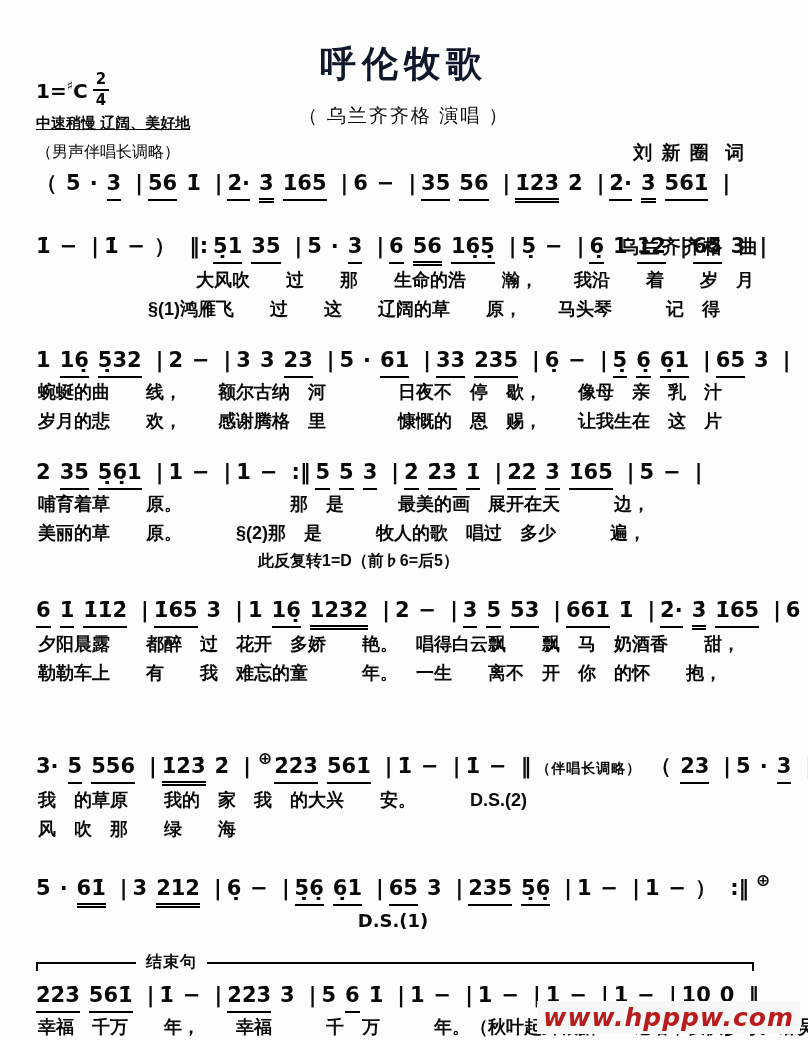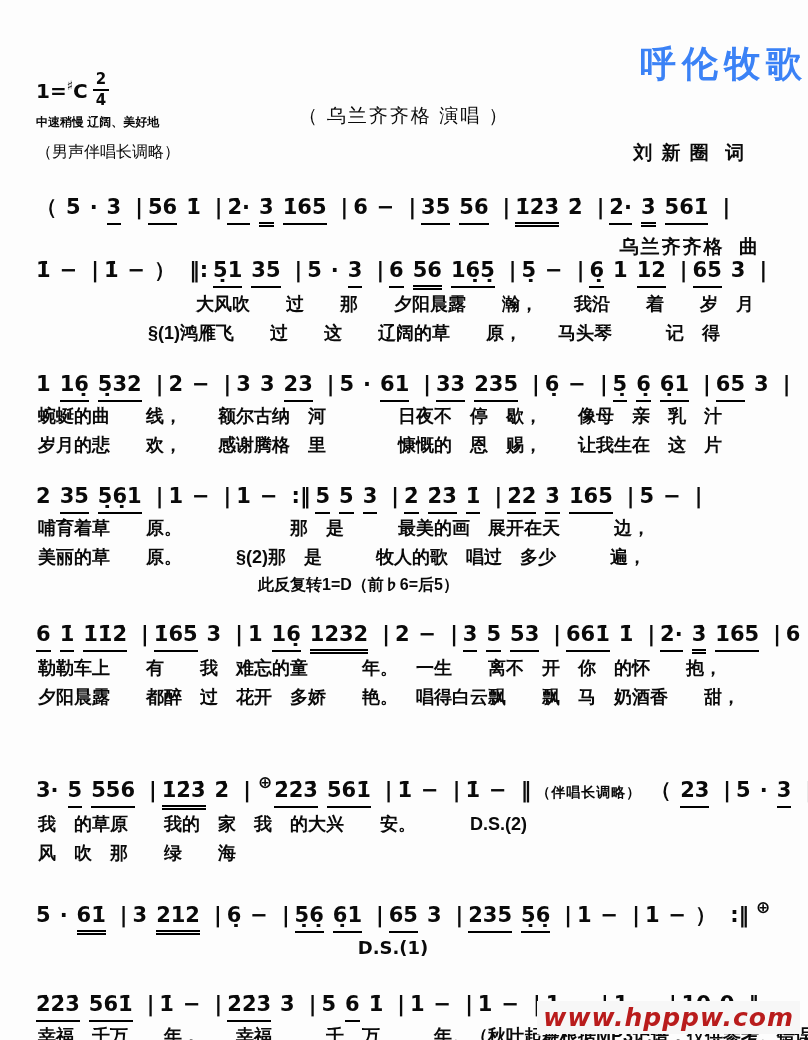--- a/index.html
+++ b/index.html
@@ -4,37 +4,37 @@
 <style>
   html,body{margin:0;padding:0;}
   body{
     width:808px;height:1040px;position:relative;overflow:hidden;
     background:#fdfdfd;color:#0a0a0a;
     font-family:"Liberation Sans",sans-serif;
   }
   
   .header{position:relative;height:168px;}
   .title{
-    margin:0;padding-top:40px;text-align:right;
-    font-size:36px;font-weight:bold;letter-spacing:6px;color:#3b82f6;
+    margin:0;padding-top:40px;text-align:center;
+    font-size:36px;font-weight:bold;letter-spacing:6px;color:#0f172a;
     font-family:"Liberation Sans",sans-serif;
   }
   .subtitle{text-align:center;font-size:19px;font-weight:normal;margin-top:14px;letter-spacing:2px;}
   .credits{position:absolute;right:48px;top:74px;text-align:center;font-size:19px;font-weight:bold;line-height:1.65;letter-spacing:2px;white-space:pre;}
   .keyblock{position:absolute;left:36px;top:76px;font-size:20px;font-weight:bold;font-family:"DejaVu Sans",sans-serif;}
   .keyblock sup{font-size:13px;}
   .meter{display:inline-block;vertical-align:middle;text-align:center;font-size:15px;font-weight:bold;line-height:1;margin-left:5px;margin-top:-4px;}
   .meter .num{display:block;border-bottom:2px solid #000;padding:0 3px 2px;}
   .meter .den{display:block;padding-top:2px;}
-  .tempo{position:absolute;left:36px;top:114px;font-size:12px;font-weight:bold;}
+  .tempo{position:absolute;left:36px;top:114px;font-size:15px;font-weight:bold;text-decoration:underline;}
   .perf{position:absolute;left:36px;top:142px;font-size:16px;font-weight:normal;}
   
   .score{padding:0 16px 0 36px;}
   .sys{margin-bottom:21px;}
-  .sys.no-lyrics{margin-bottom:28px;margin-top:24px;}
+  .sys.no-lyrics{margin-bottom:28px;}
   .notation{
     font-family:"DejaVu Sans",sans-serif;font-weight:bold;font-size:21px;
     white-space:nowrap;line-height:30px;
   }
   .tok{display:inline-block;margin-right:9px;}
   .tok.u1{border-bottom:2px solid #000;padding-bottom:1px;}
   .tok.u2{border-bottom:5px double #000;}
   .tok.bar{margin:0 5px;}
   .tok.coda{vertical-align:9px;font-size:17px;margin:0 2px;}
   .tok.small{font-size:14px;letter-spacing:1px;margin-top:44px;}
@@ -71,49 +71,52 @@
     <div class="tempo">中速稍慢 辽阔、美好地</div>
     <div class="perf">（男声伴唱长调略）</div>
   </header>
 
   <main class="score" id="score">
       <div class="sys no-lyrics">
         <div class="notation"><span class="tok">（</span><span class="tok">5</span><span class="tok">·</span><span class="tok u1">3</span><span class="tok bar">|</span><span class="tok u1">56</span><span class="tok">1̇</span><span class="tok bar">|</span><span class="tok u1">2̇·</span><span class="tok u2">3̇</span><span class="tok u1">1̇65</span><span class="tok bar">|</span><span class="tok">6</span><span class="tok">−</span><span class="tok bar">|</span><span class="tok u1">35</span><span class="tok u1">56</span><span class="tok bar">|</span><span class="tok u2">1̇2̇3̇</span><span class="tok">2̇</span><span class="tok bar">|</span><span class="tok u1">2̇·</span><span class="tok u2">3̇</span><span class="tok u1">561̇</span><span class="tok bar">|</span></div>
       </div>
       <div class="sys">
         <div class="notation"><span class="tok">1̇</span><span class="tok">−</span><span class="tok bar">|</span><span class="tok">1̇</span><span class="tok">−</span><span class="tok">）</span><span class="tok bar">‖:</span><span class="tok u1">5̣1</span><span class="tok u1">35</span><span class="tok bar">|</span><span class="tok">5</span><span class="tok">·</span><span class="tok u1">3</span><span class="tok bar">|</span><span class="tok u1">6</span><span class="tok u2">56</span><span class="tok u1">16̣5̣</span><span class="tok bar">|</span><span class="tok">5̣</span><span class="tok">−</span><span class="tok bar">|</span><span class="tok u1">6̣</span><span class="tok">1</span><span class="tok u1">12</span><span class="tok bar">|</span><span class="tok u1">65</span><span class="tok">3</span><span class="tok bar">|</span></div>
-        <div class="lyric" style="padding-left: 160px;">大风吹　　过　　那　　夕阳晨露　　瀚，　　我沿　　着　　岁　月</div>
+        <div class="lyric" style="padding-left: 160px;">大风吹　　过　　那　　生命的浩　　瀚，　　我沿　　着　　岁　月</div>
         <div class="lyric" style="padding-left: 112px;">§(1)鸿雁飞　　过　　这　　辽阔的草　　原，　　马头琴　　　记　得</div>
       </div>
       <div class="sys">
         <div class="notation"><span class="tok">1</span><span class="tok u1">16̣</span><span class="tok u1">5̣32</span><span class="tok bar">|</span><span class="tok">2</span><span class="tok">−</span><span class="tok bar">|</span><span class="tok">3</span><span class="tok">3</span><span class="tok u1">23</span><span class="tok bar">|</span><span class="tok">5</span><span class="tok">·</span><span class="tok u1">61</span><span class="tok bar">|</span><span class="tok u1">33</span><span class="tok u1">235</span><span class="tok bar">|</span><span class="tok">6̣</span><span class="tok">−</span><span class="tok bar">|</span><span class="tok u1">5̣</span><span class="tok u1">6̣</span><span class="tok u1">6̣1</span><span class="tok bar">|</span><span class="tok u1">65</span><span class="tok">3</span><span class="tok bar">|</span></div>
         <div class="lyric" style="padding-left: 2px;">蜿蜒的曲　　线，　　额尔古纳　河　　　　日夜不　停　歇，　　像母　亲　乳　汁</div>
         <div class="lyric" style="padding-left: 2px;">岁月的悲　　欢，　　感谢腾格　里　　　　慷慨的　恩　赐，　　让我生在　这　片</div>
       </div>
       <div class="sys">
         <div class="notation"><span class="tok">2</span><span class="tok u1">35</span><span class="tok u1">5̣6̣1</span><span class="tok bar">|</span><span class="tok">1</span><span class="tok">−</span><span class="tok bar">|</span><span class="tok">1</span><span class="tok">−</span><span class="tok bar">:‖</span><span class="tok u1">5</span><span class="tok u1">5</span><span class="tok u1">3</span><span class="tok bar">|</span><span class="tok u1">2̇</span><span class="tok u1">2̇3̇</span><span class="tok u1">1̇</span><span class="tok bar">|</span><span class="tok u1">2̇2̇</span><span class="tok u1">3̇</span><span class="tok u1">1̇65</span><span class="tok bar">|</span><span class="tok">5</span><span class="tok">−</span><span class="tok bar">|</span></div>
         <div class="lyric" style="padding-left: 2px;">哺育着草　　原。　　　　　　那　是　　　最美的画　展开在天　　　边，</div>
         <div class="lyric" style="padding-left: 2px;">美丽的草　　原。　　　§(2)那　是　　　牧人的歌　唱过　多少　　　遍，</div>
         <div class="footnote" style="padding-left: 222px;">此反复转1=D（前♭6=后5）</div>
       </div>
       <div class="sys">
         <div class="notation"><span class="tok u1">6</span><span class="tok u1">1̇</span><span class="tok u1">1̇1̇2̇</span><span class="tok bar">|</span><span class="tok u1">1̇65</span><span class="tok">3</span><span class="tok bar">|</span><span class="tok">1</span><span class="tok u1">16̣</span><span class="tok u2">1232</span><span class="tok bar">|</span><span class="tok">2</span><span class="tok">−</span><span class="tok bar">|</span><span class="tok u1">3</span><span class="tok u1">5</span><span class="tok u1">53</span><span class="tok bar">|</span><span class="tok u1">661̇</span><span class="tok">1̇</span><span class="tok bar">|</span><span class="tok u1">2̇·</span><span class="tok u2">3̇</span><span class="tok u1">1̇65</span><span class="tok bar">|</span><span class="tok">6</span></div>
+        <div class="lyric" style="padding-left: 2px;">夕阳晨露　　都醉　过　花开　多娇　　艳。　唱得白云飘　　飘　马　奶酒香　　甜，</div>
         <div class="lyric" style="padding-left: 2px;">勒勒车上　　有　　我　难忘的童　　　年。　一生　　离不　开　你　的怀　　抱，</div>
-        <div class="lyric" style="padding-left: 2px;">夕阳晨露　　都醉　过　花开　多娇　　艳。　唱得白云飘　　飘　马　奶酒香　　甜，</div>
       </div>
       <div class="sys">
         <div class="notation"><span class="tok">3·</span><span class="tok u1">5</span><span class="tok u1">556</span><span class="tok bar">|</span><span class="tok u2">1̇2̇3̇</span><span class="tok">2̇</span><span class="tok bar">|</span><span class="tok coda">⊕</span><span class="tok u1">2̇2̇3̇</span><span class="tok u1">561̇</span><span class="tok bar">|</span><span class="tok">1̇</span><span class="tok">−</span><span class="tok bar">|</span><span class="tok">1̇</span><span class="tok">−</span><span class="tok bar">‖</span><span class="tok small">（伴唱长调略）</span><span class="tok">（</span><span class="tok u1">23</span><span class="tok bar">|</span><span class="tok">5</span><span class="tok">·</span><span class="tok u1">3</span><span class="tok bar">|</span></div>
         <div class="lyric" style="padding-left: 2px;">我　的草原　　我的　家　我　的大兴　　安。　　　D.S.(2)</div>
         <div class="lyric" style="padding-left: 2px;">风　吹　那　　绿　　海</div>
       </div>
       <div class="sys no-lyrics">
         <div class="notation"><span class="tok">5</span><span class="tok">·</span><span class="tok u2">61̇</span><span class="tok bar">|</span><span class="tok">3</span><span class="tok u2">212</span><span class="tok bar">|</span><span class="tok">6̣</span><span class="tok">−</span><span class="tok bar">|</span><span class="tok u1">5̣6̣</span><span class="tok u1">6̣1</span><span class="tok bar">|</span><span class="tok u1">65</span><span class="tok">3</span><span class="tok bar">|</span><span class="tok u1">235</span><span class="tok u1">5̣6̣</span><span class="tok bar">|</span><span class="tok">1</span><span class="tok">−</span><span class="tok bar">|</span><span class="tok">1</span><span class="tok">−</span><span class="tok">）</span><span class="tok bar">:‖</span><span class="tok coda">⊕</span></div>
         <div class="right-note">D.S.(1)</div>
       </div>
       <div class="sys">
+        <div class="section-bracket">
+          <span class="section-label">结束句</span>
+        </div>
         <div class="notation"><span class="tok u1">2̇2̇3̇</span><span class="tok u1">561̇</span><span class="tok bar">|</span><span class="tok">1̇</span><span class="tok">−</span><span class="tok bar">|</span><span class="tok u1">2̇2̇3̇</span><span class="tok">3̇</span><span class="tok bar">|</span><span class="tok">5</span><span class="tok u1">6</span><span class="tok">1̇</span><span class="tok bar">|</span><span class="tok">1</span><span class="tok">−</span><span class="tok bar">|</span><span class="tok">1</span><span class="tok">−</span><span class="tok bar">|</span><span class="tok">1</span><span class="tok">−</span><span class="tok bar">|</span><span class="tok">1</span><span class="tok">−</span><span class="tok bar">|</span><span class="tok u1">10</span><span class="tok">0</span><span class="tok bar">‖</span></div>
         <div class="lyric" style="padding-left: 2px;">幸福　千万　　年，　　幸福　　　千　万　　　年。（秋叶起舞根据MP3记谱，仅供参考。错误请指正。）</div>
       </div>
     </main>
 
   <div class="watermark">www.hpppw.com</div>
 
 </div>
 
 </body></html>

